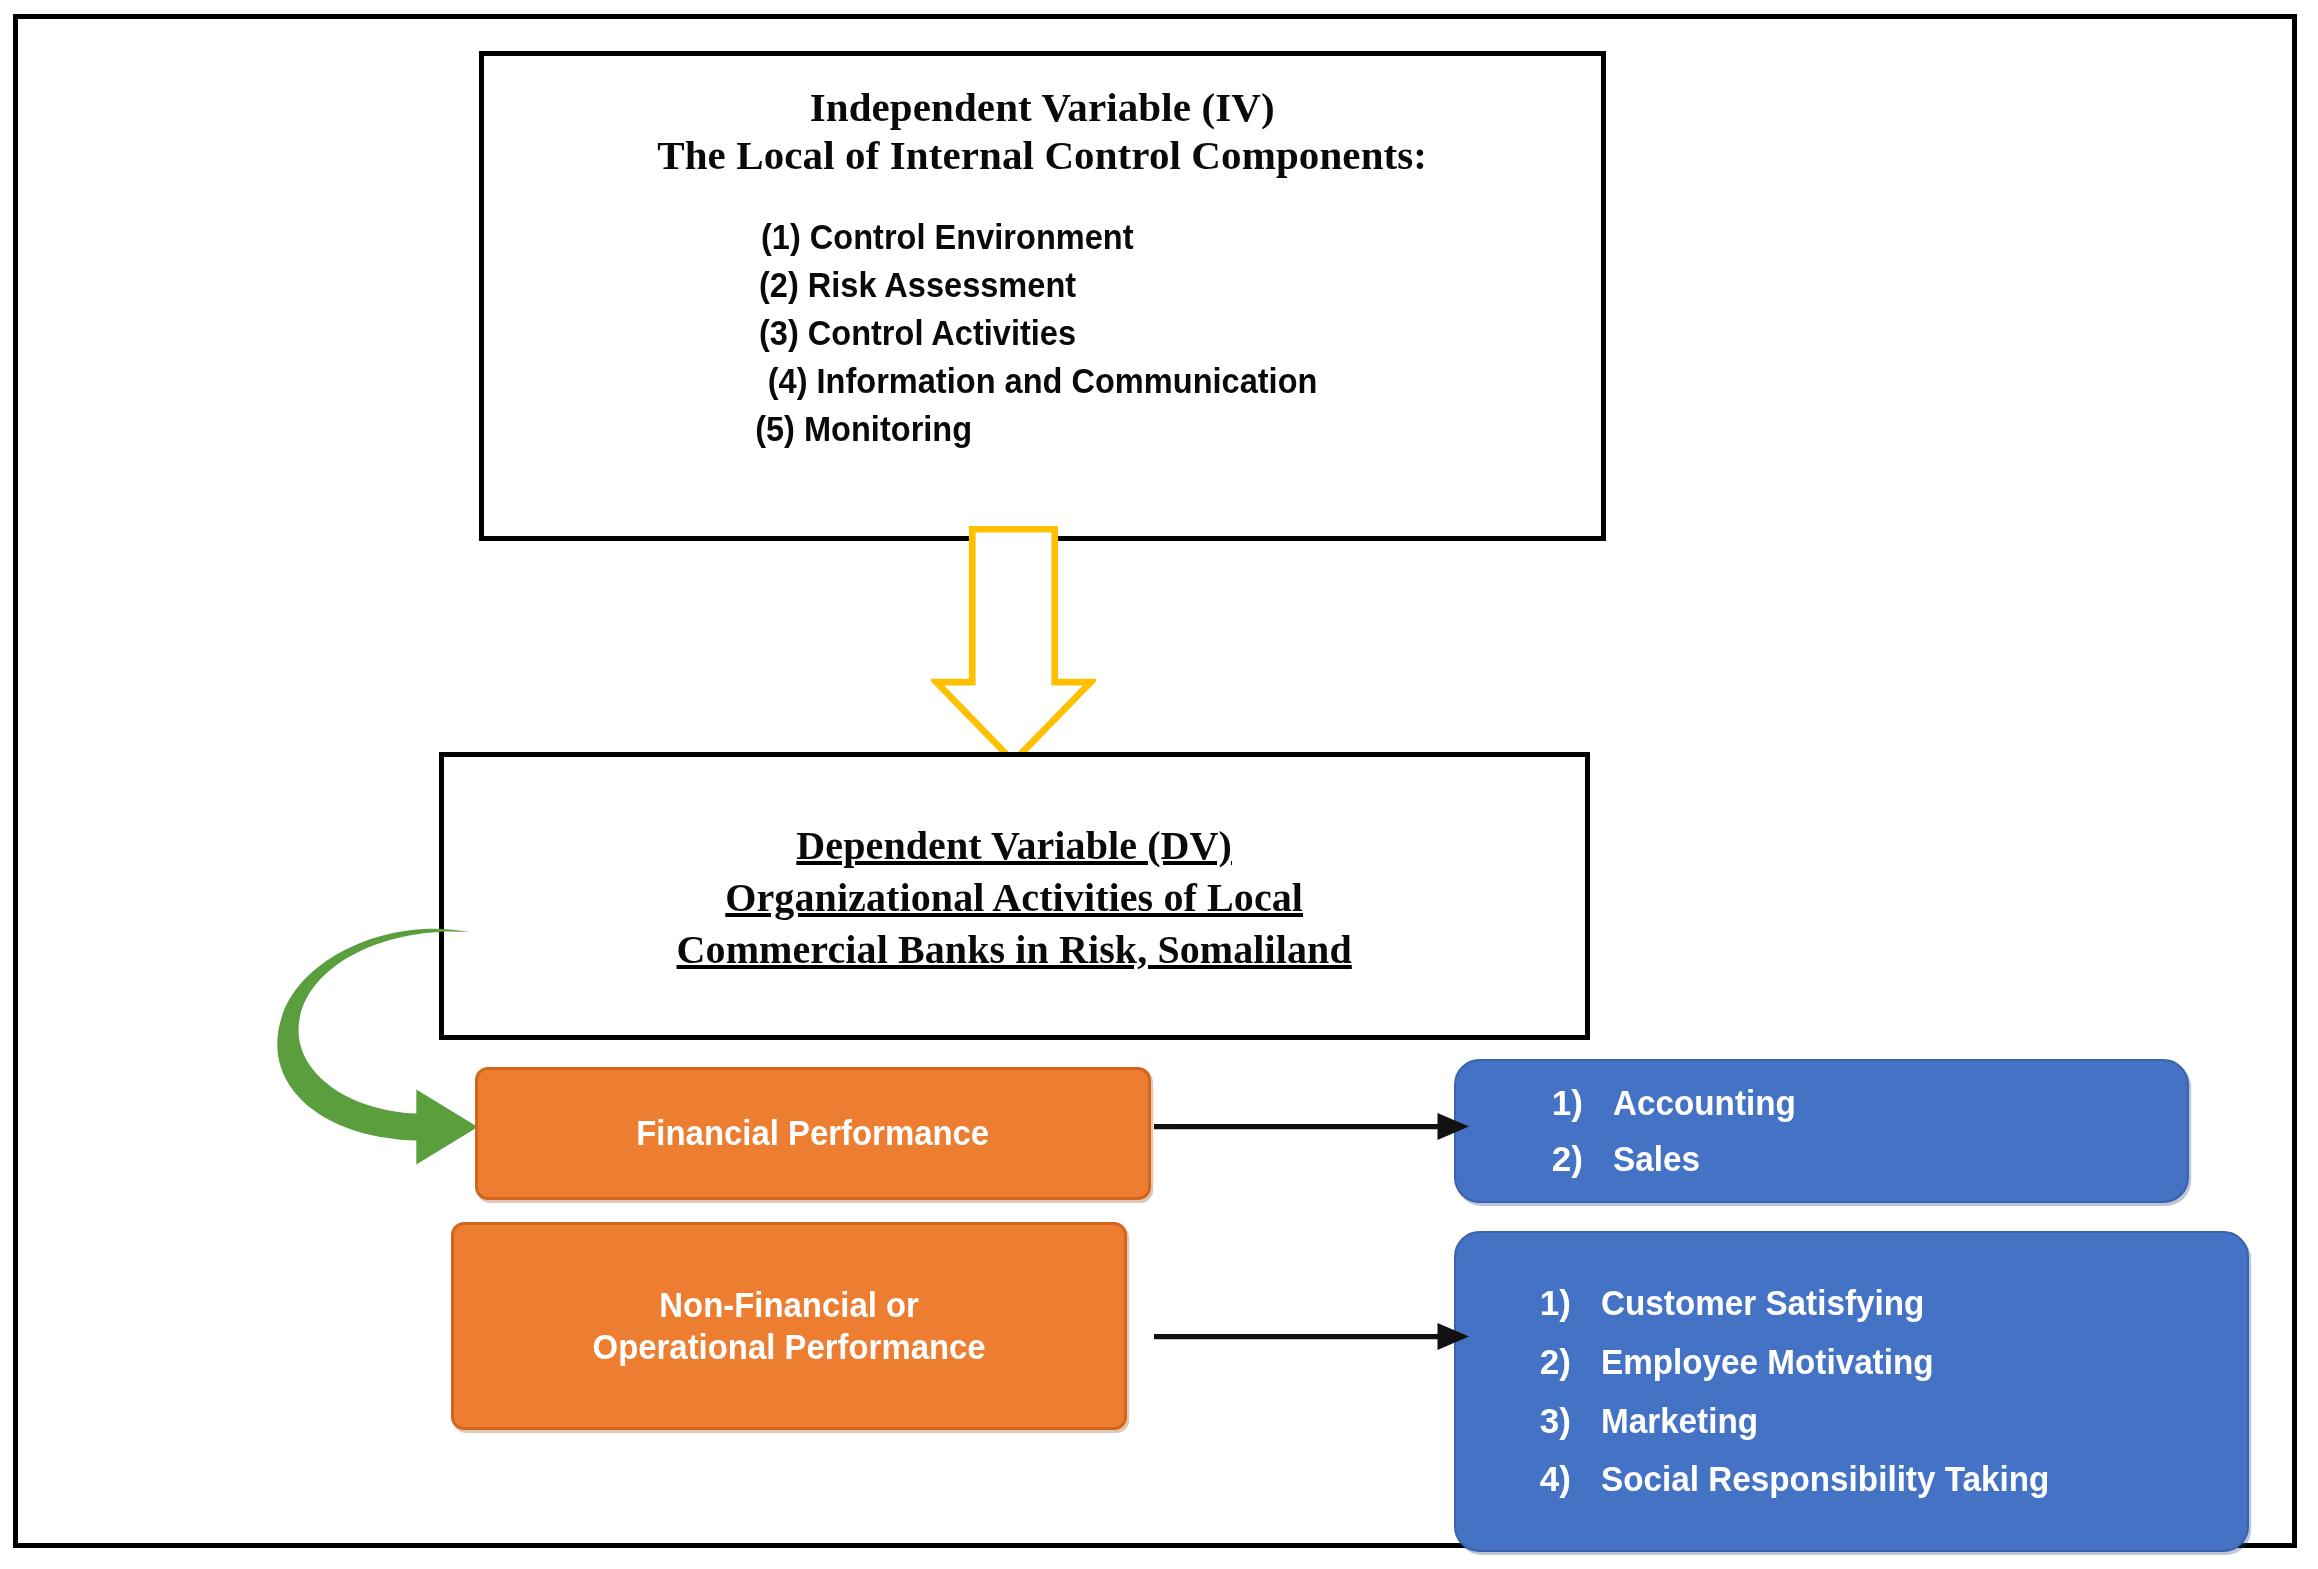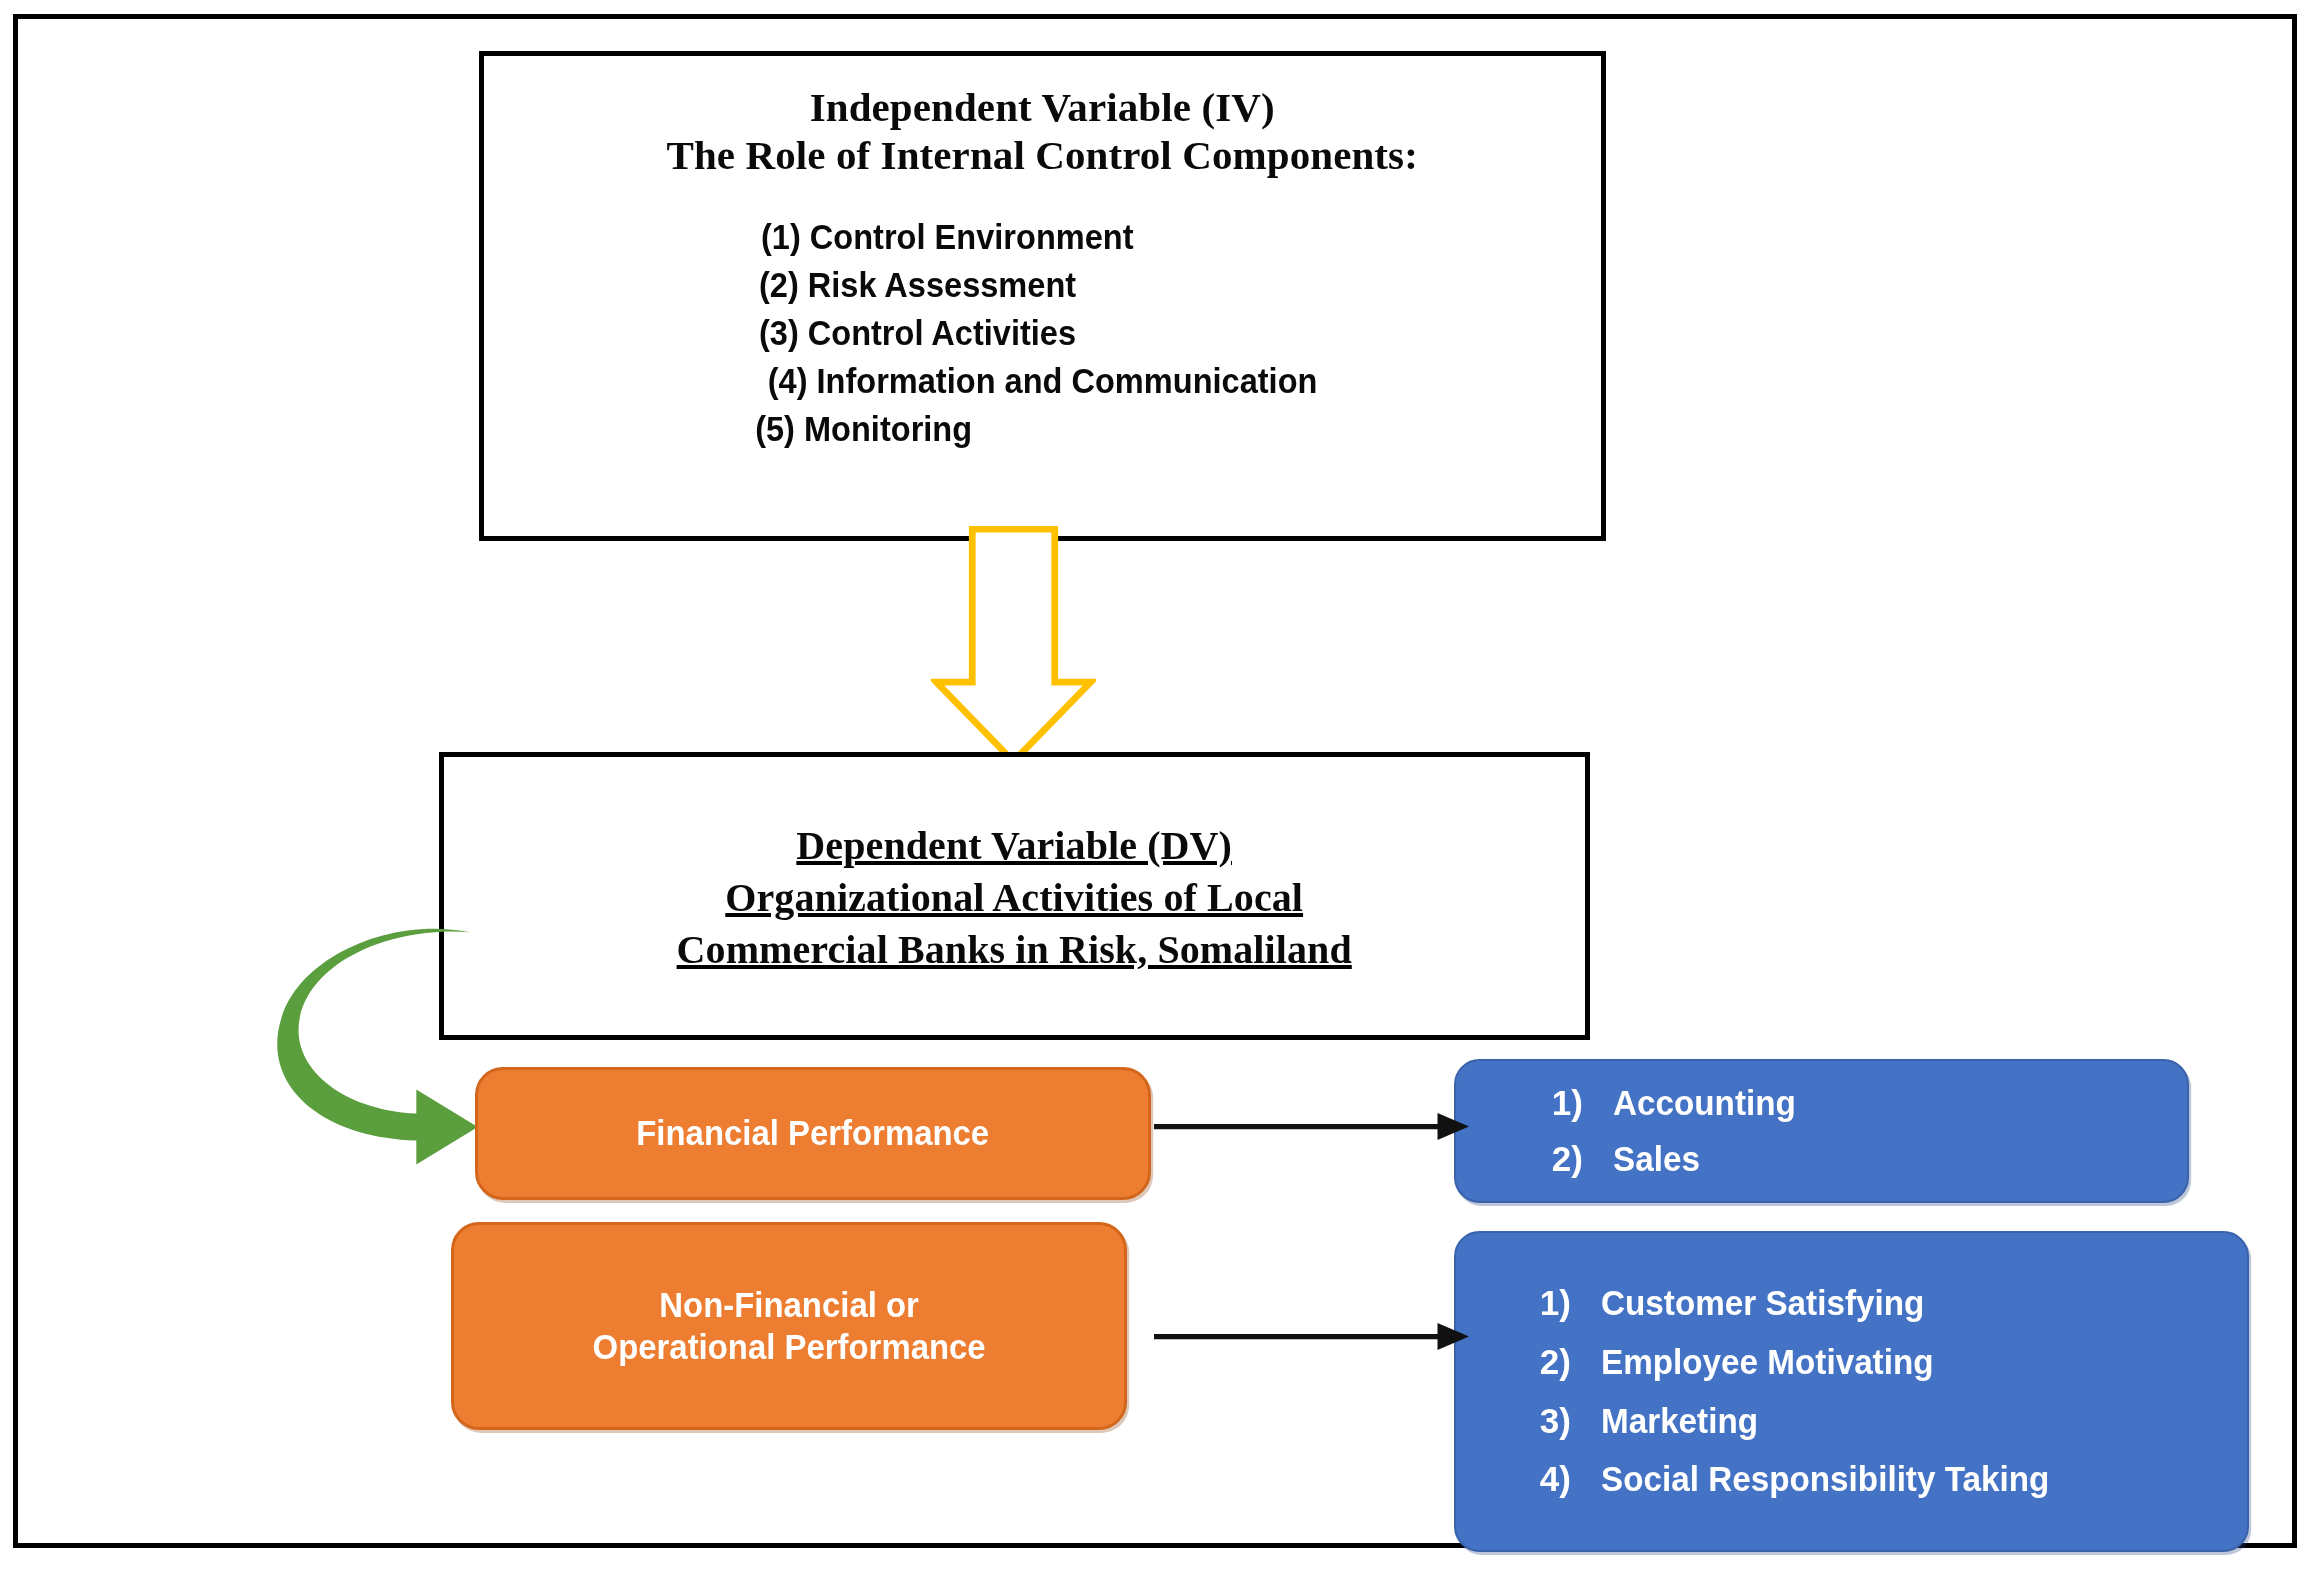--- a/index.html
+++ b/index.html
@@ -45,21 +45,21 @@
 
   
   #green-arrow{position:absolute;left:259px;top:904px;width:206px;height:244px;}
 
   
   .card{
     position:absolute;box-sizing:border-box;display:flex;flex-direction:column;
     justify-content:center;color:#ffffff;
   }
   .card.orange{
-    background:#ED7D31;border:3px solid #D4661B;border-radius:28px;
+    background:#ED7D31;border:3px solid #D4661B;border-radius:13px;
     align-items:center;text-align:center;
     box-shadow:2.2px 3px 0 rgba(140,70,20,.30);
   }
   .card.blue{
     background:#4472C4;border:2.2px solid #3B63AC;border-radius:25.5px;
     align-items:flex-start;
     box-shadow:2.2px 3px 0 rgba(40,70,130,.30);
   }
 
   #card-financial{left:457px;top:1048px;width:676px;height:133px;}
@@ -92,21 +92,21 @@
 </head>
 <body>
 
 <div id="canvas">
 
   <div class="outer-frame">
 
     <div class="plain-box" id="iv-box">
       <div class="serif-title">
         <span class="ln">Independent Variable (IV)</span>
-        <span class="ln">The Role of Internal Control Components:</span>
+        <span class="ln">The Local of Internal Control Components:</span>
       </div>
       <div class="iv-list">
         <div class="iv-item">(1) Control Environment</div>
         <div class="iv-item">(2) Risk Assessment</div>
         <div class="iv-item">(3) Control Activities</div>
         <div class="iv-item">(4) Information and Communication</div>
         <div class="iv-item">(5) Monitoring</div>
       </div>
     </div>
 

